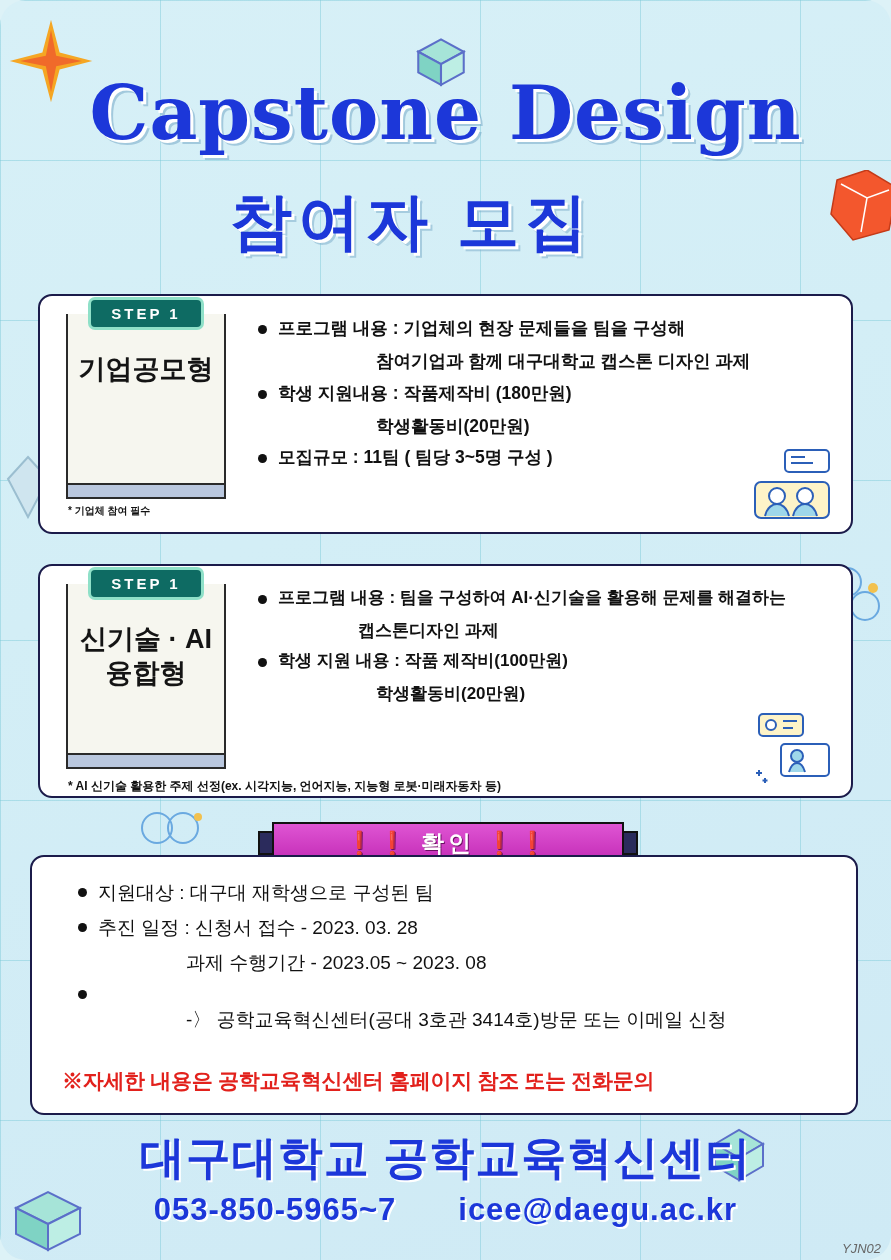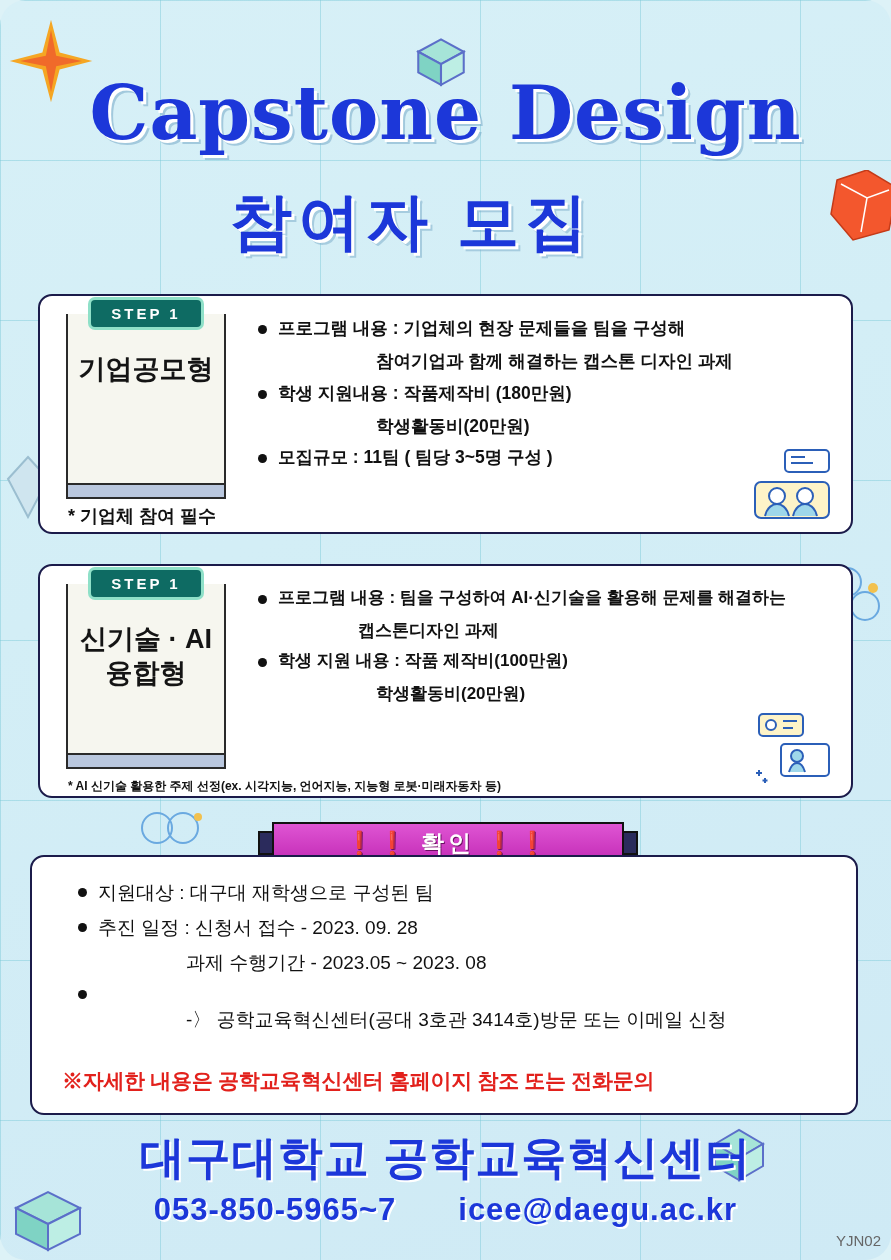--- a/index.html
+++ b/index.html
@@ -76,21 +76,21 @@
     font-size:15px; font-weight:bold; letter-spacing:3px;
     padding:5px 20px; border-radius:4px;
     box-shadow: 0 0 0 3px #8fe0c8;
   }
   .badge-label {
     margin-top:26px;
     font-size:27px; font-weight:bold; color:#141414;
     text-align:center; line-height:1.25;
   }
   .badge-note {
-    position:absolute; left:28px; font-size:18px; color:#111; font-weight:bold;
+    position:absolute; left:28px; font-size:10px; color:#111; font-weight:bold;
   }
   #note-1 { top:208px; }
   #note-2 { top:212px; font-size:12px; }
 
   .bullets { position:absolute; left:218px; top:20px; right:18px; }
   .bullet-row { display:flex; align-items:flex-start; margin-bottom:7px; }
   .dot {
     width:9px; height:9px; border-radius:50%; background:#111;
     margin:9px 11px 0 0; flex:none;
   }
@@ -136,22 +136,22 @@
     text-shadow:2px 2px 0 #ffffff;
   }
   .footer-contact {
     position:absolute; top:1192px; left:0; width:891px;
     display:flex; justify-content:center; gap:62px;
     font-size:31px; font-weight:bold; color:#1c37d9; letter-spacing:1px;
     text-shadow:2px 2px 0 #ffffff;
     text-align:center;
   }
   .corner-code {
-    position:absolute; right:10px; bottom:11px;
-    font-size:15px; color:#666;
+    position:absolute; right:10px; bottom:4px;
+    font-size:13px; color:#666;font-style:italic;
   }
 </style>
 </head>
 <body>
 
 <div class="poster">
 
   <svg class="deco star" viewBox="0 0 100 100">
     <path d="M50 2 L60 40 L98 50 L60 60 L50 98 L40 60 L2 50 L40 40 Z" fill="#f5a623"></path>
     <path d="M50 14 L56 44 L86 50 L56 56 L50 86 L44 56 L14 50 L44 44 Z" fill="#f06a2a"></path>
@@ -231,21 +231,21 @@
       <div class="step-pill">STEP 1</div>
       <div class="badge-label">기업공모형</div>
     </div>
     <div class="badge-note" id="note-1">* 기업체 참여 필수</div>
 
     <div class="bullets">
       <div class="bullet-row">
         <span class="dot"></span>
         <span class="btext">프로그램 내용 : 기업체의 현장 문제들을 팀을 구성해</span>
       </div>
-      <div class="sub-line" style="padding-left:118px;margin-bottom:6px;">참여기업과 함께 해결하는 캡스톤 디자인 과제</div>
+      <div class="sub-line" style="padding-left:118px;margin-bottom:6px;">참여기업과 함께 대구대학교 캡스톤 디자인 과제</div>
 
       <div class="bullet-row">
         <span class="dot"></span>
         <span class="btext">학생 지원내용 : 작품제작비 (180만원)</span>
       </div>
       <div class="sub-line" style="padding-left:118px;margin-bottom:6px;">학생활동비(20만원)</div>
 
       <div class="bullet-row">
         <span class="dot"></span>
         <span class="btext">모집규모 : 11팀 ( 팀당 3~5명 구성 )</span>
@@ -309,21 +309,21 @@
 
   <div class="card" id="card-check">
     <div class="check-list">
       <div class="check-row">
         <span class="dot"></span>
         <span class="ctext">지원대상 : 대구대 재학생으로 구성된 팀</span>
       </div>
 
       <div class="check-row">
         <span class="dot"></span>
-        <span class="ctext">추진 일정 :  신청서 접수  - 2023. 09. 28</span>
+        <span class="ctext">추진 일정 :  신청서 접수  - 2023. 03. 28</span>
       </div>
       <div class="cindent" style="padding-left:108px;margin-bottom:4px;">과제 수행기간 - 2023.05 ~ 2023. 08</div>
 
       <div class="check-row">
         <span class="dot"></span>
       </div>
       <div class="cindent" style="padding-left:108px;">-〉 공학교육혁신센터(공대 3호관 3414호)방문 또는 이메일 신청</div>
     </div>
     <div class="warn">※자세한 내용은 공학교육혁신센터 홈페이지 참조 또는 전화문의</div>
   </div>

